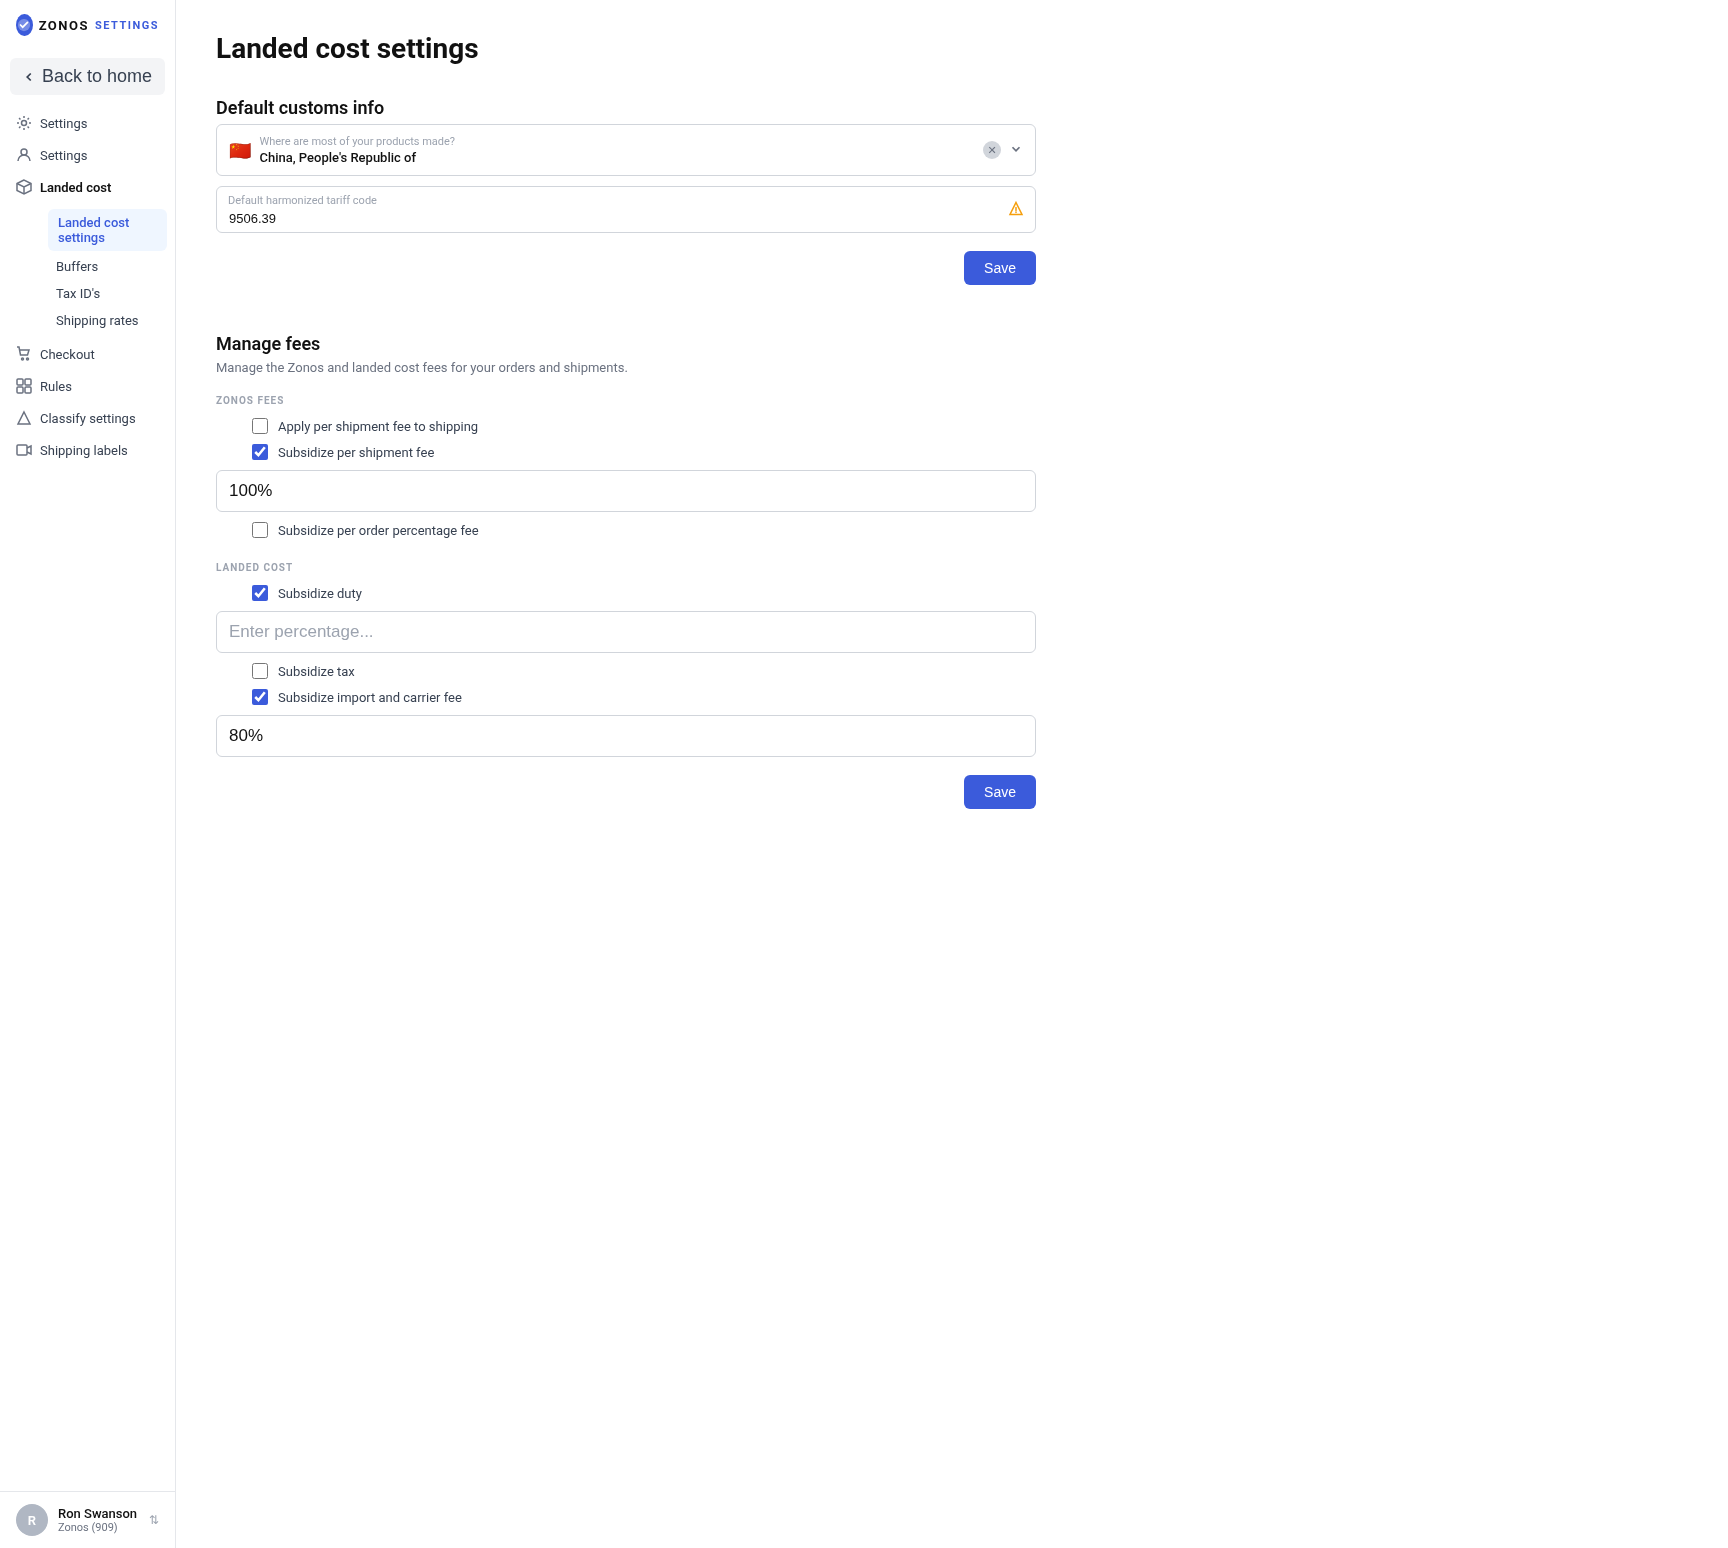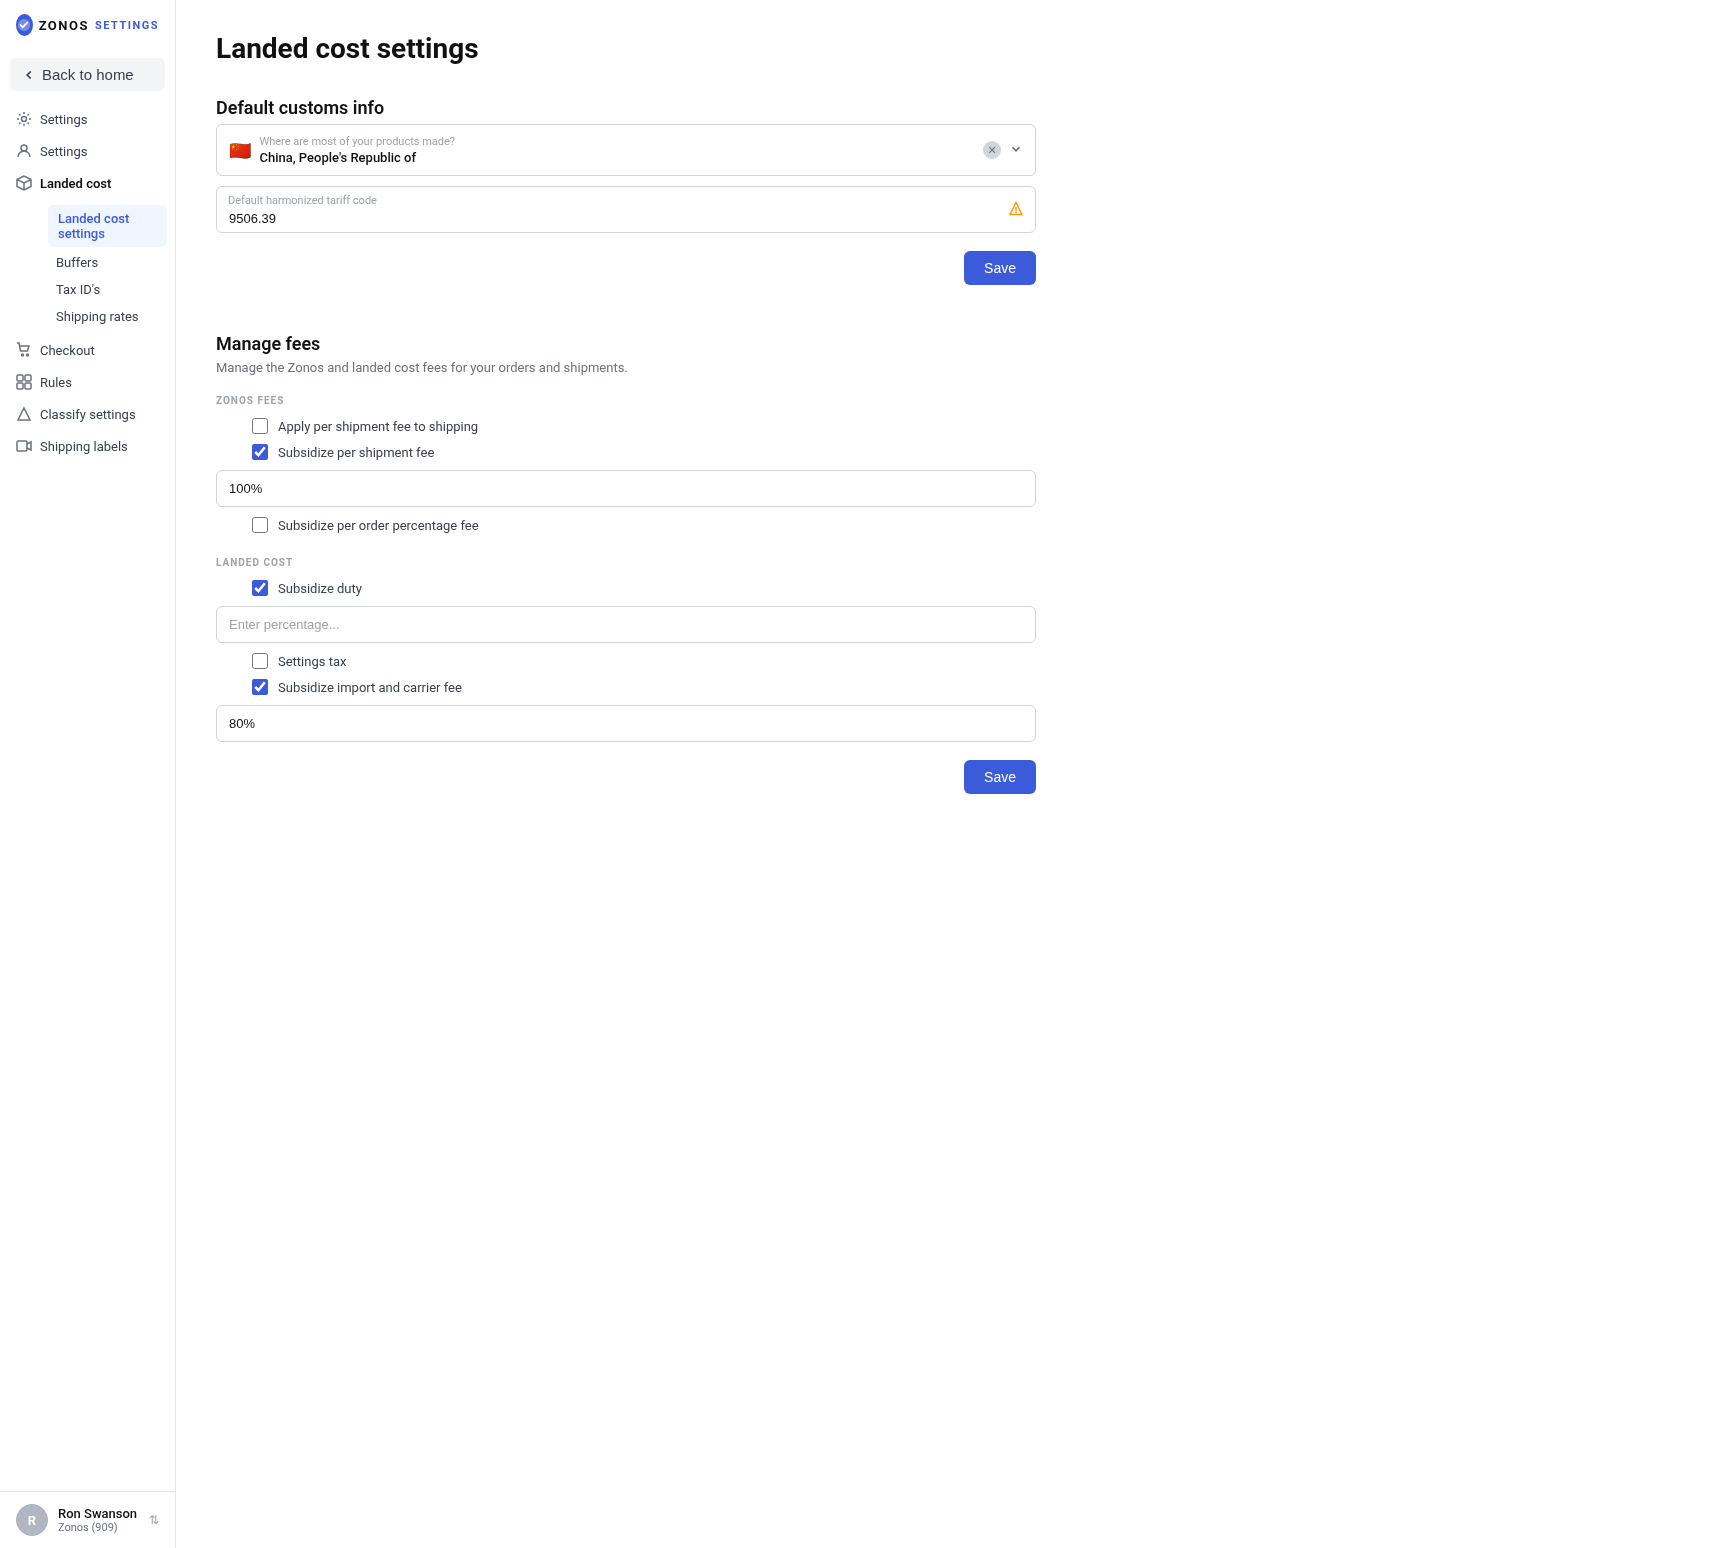--- a/index.html
+++ b/index.html
@@ -39,21 +39,21 @@
 
     .back-btn {
       margin: 8px 10px;
       padding: 8px 12px;
       background: #f3f4f6;
       border: none;
       border-radius: 6px;
       display: flex;
       align-items: center;
       gap: 6px;
-      font-size: 15px;
+      font-size: 18px;
       color: #374151;
       cursor: pointer;
       font-weight: 500;
     }
 
     .nav-section { padding: 4px 0; }
     .nav-item {
       display: flex;
       align-items: center;
       gap: 8px;
@@ -211,21 +211,21 @@
     .checkbox-label {
       font-size: 13px;
       color: #374151;
     }
 
     .percentage-input {
       width: 100%;
       border: 1px solid #d1d5db;
       border-radius: 6px;
       padding: 10px 12px;
-      font-size: 13px;
+      font-size: 17px;
       color: #111;
       margin-bottom: 10px;
       outline: none;
       background: #fff;
     }
     .percentage-input::placeholder { color: #9ca3af; }
   </style>
 </head>
 <body>
 
@@ -407,21 +407,21 @@
     <div class="checkbox-row">
       <input type="checkbox" id="subsidize-duty" checked="" style="">
       <label for="subsidize-duty" class="checkbox-label">Subsidize duty</label>
     </div>
 
     <input type="text" class="percentage-input" placeholder="Enter percentage..." style="">
 
     
     <div class="checkbox-row">
       <input type="checkbox" id="subsidize-tax" style="">
-      <label for="subsidize-tax" class="checkbox-label">Settings tax</label>
+      <label for="subsidize-tax" class="checkbox-label">Subsidize tax</label>
     </div>
 
     
     <div class="checkbox-row">
       <input type="checkbox" id="subsidize-import" checked="" style="">
       <label for="subsidize-import" class="checkbox-label">Subsidize import and carrier fee</label>
     </div>
 
     <input type="text" class="percentage-input" value="80%" style="">
 

